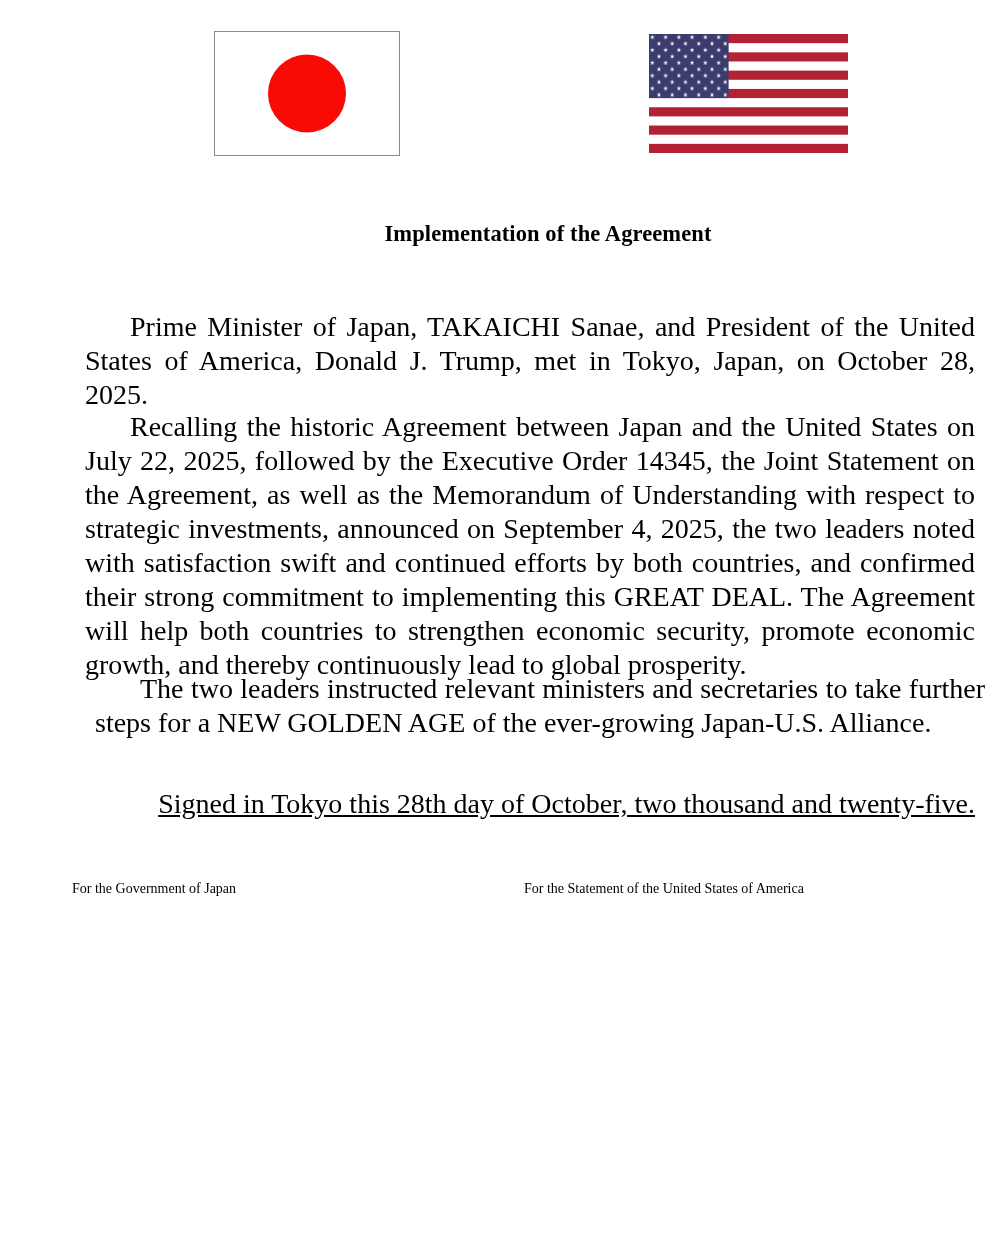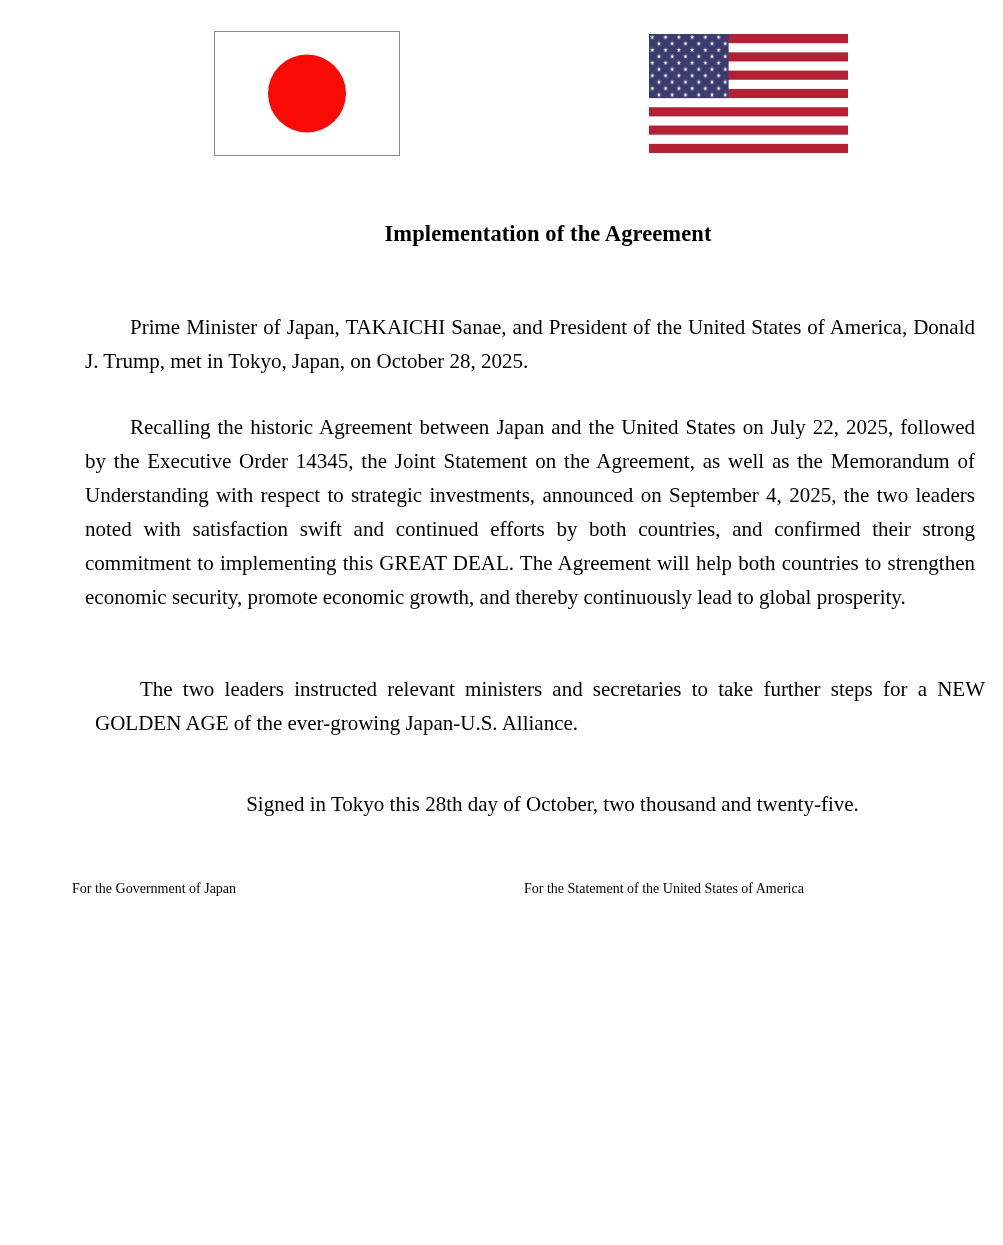--- a/index.html
+++ b/index.html
@@ -33,29 +33,29 @@
     font-size: 22.5px;
     line-height: 30.5px;
     letter-spacing: 0.1px;
   }
 
   .body-para {
     position: absolute;
     left: 85px;
     width: 890px;
     margin: 0;
-    font-size: 21px;
+    font-size: 28px;
     line-height: 34px;
     text-align: justify;
     text-indent: 45px;
   }
   .para-1 { top: 310px; }
   .para-2 { top: 410px; }
   .para-3 { top: 672px; margin-left: 10px; }
-  .para-4 { top: 787px; text-align: center; }
+  .para-4 { top: 787px; text-align: right; text-decoration: underline; }
 
   .sig-header {
     position: absolute;
     top: 872px;
     font-size: 14px;
     line-height: 34.5px;
     text-align: left;
   }
   .sig-header-left  { left: 72px;  width: 440px; }
   .sig-header-right { left: 524px; width: 428px; }

